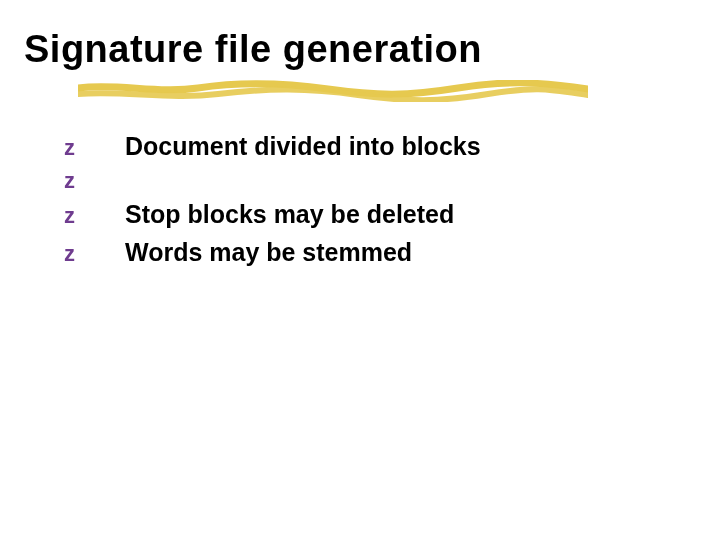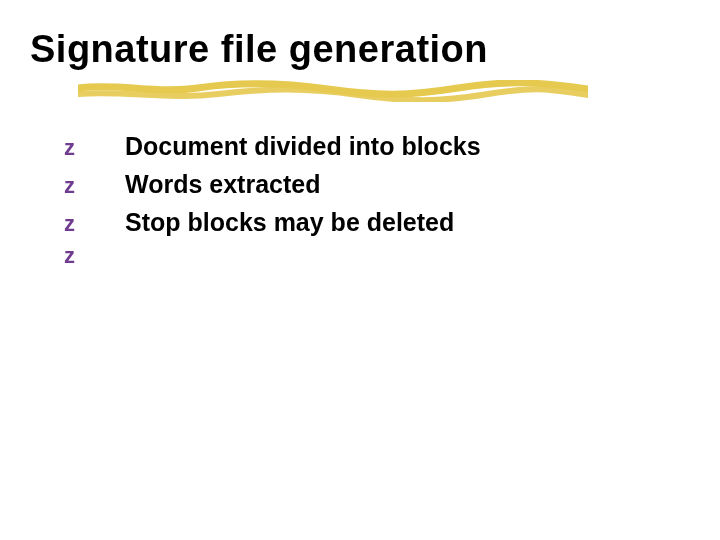--- a/index.html
+++ b/index.html
@@ -12,21 +12,21 @@
     overflow: hidden;
   }
   .slide {
     position: relative;
     width: 720px;
     height: 540px;
     box-sizing: border-box;
   }
   .title-wrap {
     position: absolute;
-    left: 30px;
+    left: 24px;
     top: 28px;
   }
   .title {
     font-size: 38px;
     font-weight: 900;
     color: #000;
     letter-spacing: 0.5px;
     font-family: Verdana, Arial, sans-serif;
   }
   .underline {
@@ -78,24 +78,24 @@
     <path d="M0 14 C 45 10, 90 20, 140 14 S 230 8, 280 15 S 360 22, 410 14 S 470 9, 510 15" stroke="#e6c94f" stroke-width="6" fill="none" stroke-linecap="round" opacity="0.9"></path>
   </svg>
 
   <div class="bullets">
     <div class="bullet-row">
       <span class="bullet-icon">z</span>
       <span class="bullet-text">Document divided into blocks</span>
     </div>
     <div class="bullet-row">
       <span class="bullet-icon">z</span>
-      <span class="bullet-text">Words extracted</span>
     </div>
     <div class="bullet-row">
       <span class="bullet-icon">z</span>
       <span class="bullet-text">Stop blocks may be deleted</span>
     </div>
     <div class="bullet-row">
       <span class="bullet-icon">z</span>
+      <span class="bullet-text">Words may be stemmed</span>
     </div>
   </div>
 
 </div>
 
 </body></html>

